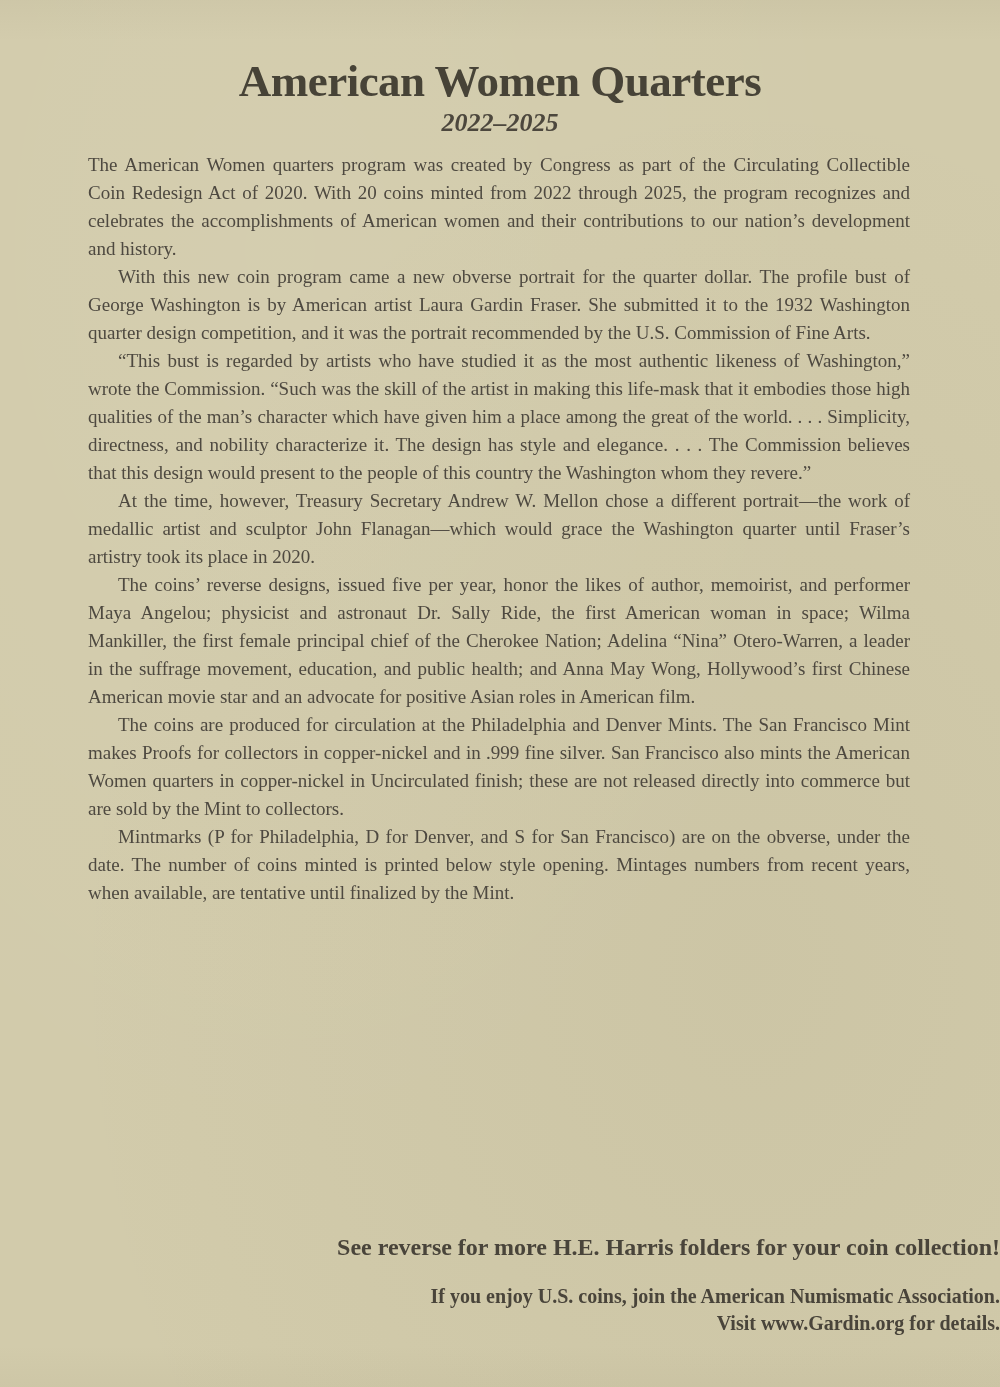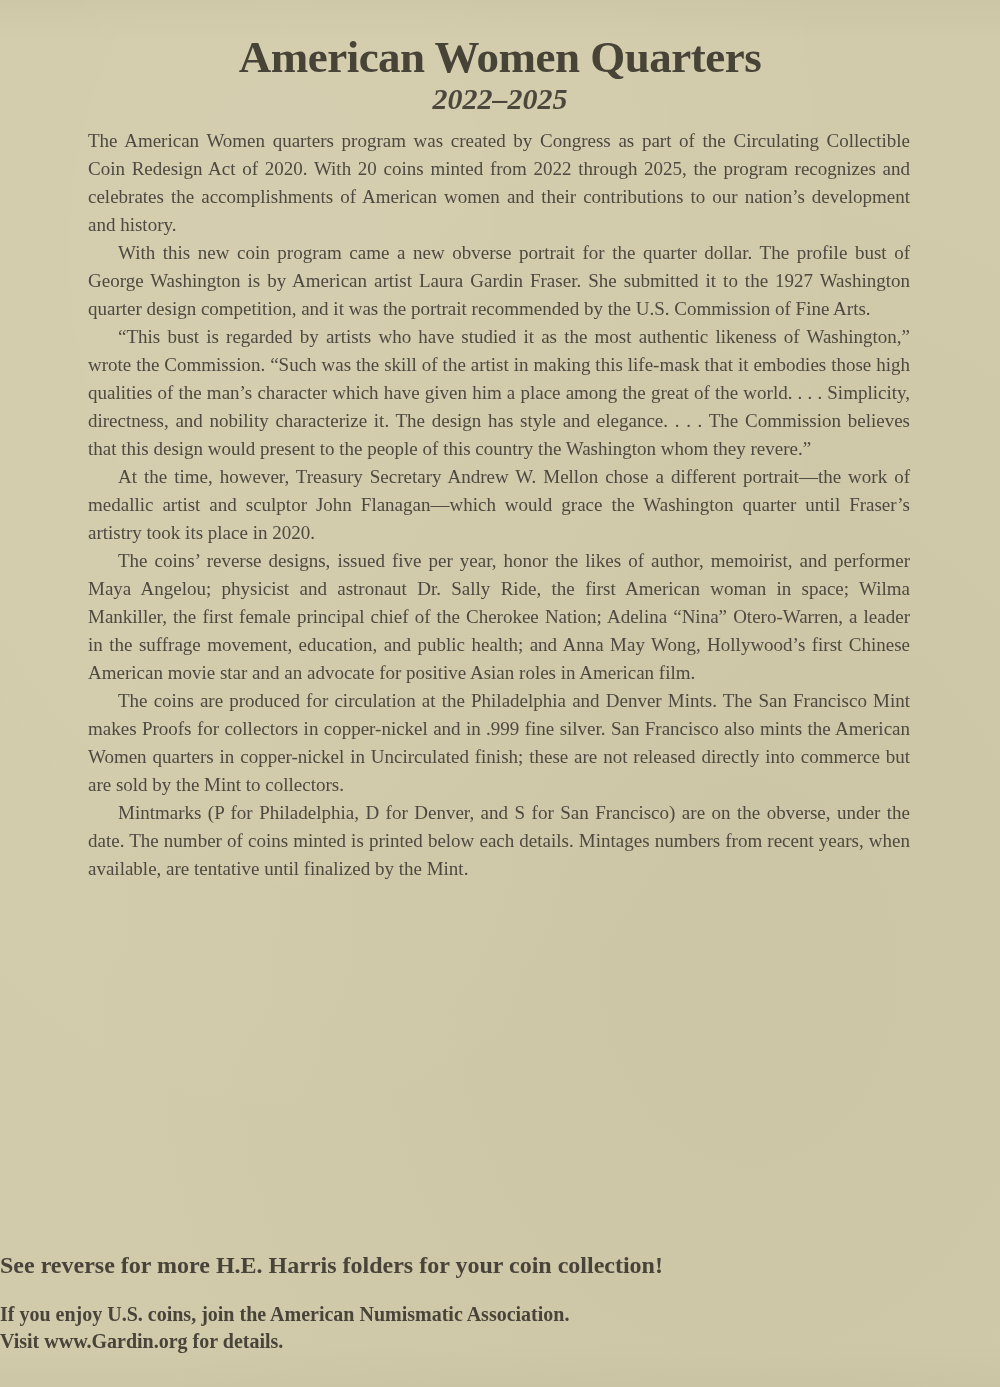--- a/index.html
+++ b/index.html
@@ -15,34 +15,34 @@
     background:
       radial-gradient(ellipse at 28% 18%, rgba(255,255,255,0.05), transparent 60%),
       radial-gradient(ellipse at 75% 70%, rgba(96,86,56,0.05), transparent 65%),
       linear-gradient(180deg, rgba(120,110,80,0.06) 0%, rgba(120,110,80,0) 3%, rgba(120,110,80,0) 97%, rgba(120,110,80,0.05) 100%),
       #d2cbab;
     font-family: "Liberation Serif", "DejaVu Serif", serif;
     color: #4c473d;
     overflow: hidden;
   }
   .heading-block {
-    padding-top: 34px;
+    padding-top: 58px;
     text-align: center;
   }
   .title {
     margin: 0;
     font-size: 45px;
     line-height: 46px;
     font-weight: bold;
     color: #474337;
     letter-spacing: -0.5px;
   }
   .subtitle {
     margin: 2px 0 7px 0;
-    font-size: 30px;
+    font-size: 26px;
     line-height: 34px;
     font-weight: bold;
     font-style: italic;
     color: #4c473d;
   }
   .body-text {
     margin: 11px 90px 0 88px;
     font-size: 19px;
     line-height: 28px;
     text-align: justify;
@@ -52,22 +52,22 @@
     margin: 0;
     text-indent: 30px;
   }
   .body-text p.first {
     text-indent: 0;
   }
   .footer {
     position: absolute;
     left: 0;
     right: 0;
-    bottom: 32px;
-    text-align: left;
+    bottom: 50px;
+    text-align: right;
   }
   .promo {
     margin: 0 0 23px 0;
     font-size: 24px;
     line-height: 26px;
     font-weight: bold;
     color: #49443a;
   }
   .ana-line {
     margin: 0;
@@ -82,26 +82,26 @@
 
 <div class="page">
 
   <div class="heading-block">
     <h1 class="title">American Women Quarters</h1>
     <p class="subtitle">2022–2025</p>
   </div>
 
   <div class="body-text">
     <p class="first">The American Women quarters program was created by Congress as part of the Circulating Collectible Coin Redesign Act of 2020. With 20 coins minted from 2022 through 2025, the program recognizes and celebrates the accomplishments of American women and their contributions to our nation’s development and history.</p>
-    <p>With this new coin program came a new obverse portrait for the quarter dollar. The profile bust of George Washington is by American artist Laura Gardin Fraser. She submitted it to the 1927 Washington quarter design competition, and it was the portrait recommended by the U.S. Commission of Fine Arts.</p>
+    <p>With this new coin program came a new obverse portrait for the quarter dollar. The profile bust of George Washington is by American artist Laura Gardin Fraser. She submitted it to the 1932 Washington quarter design competition, and it was the portrait recommended by the U.S. Commission of Fine Arts.</p>
     <p>“This bust is regarded by artists who have studied it as the most authentic likeness of Washington,” wrote the Commission. “Such was the skill of the artist in making this life-mask that it embodies those high qualities of the man’s character which have given him a place among the great of the world. . . . Simplicity, directness, and nobility characterize it. The design has style and elegance. . . . The Commission believes that this design would present to the people of this country the Washington whom they revere.”</p>
     <p>At the time, however, Treasury Secretary Andrew W. Mellon chose a different portrait—the work of medallic artist and sculptor John Flanagan—which would grace the Washington quarter until Fraser’s artistry took its place in 2020.</p>
     <p>The coins’ reverse designs, issued five per year, honor the likes of author, memoirist, and performer Maya Angelou; physicist and astronaut Dr. Sally Ride, the first American woman in space; Wilma Mankiller, the first female principal chief of the Cherokee Nation; Adelina “Nina” Otero-Warren, a leader in the suffrage movement, education, and public health; and Anna May Wong, Hollywood’s first Chinese American movie star and an advocate for positive Asian roles in American film.</p>
     <p>The coins are produced for circulation at the Philadelphia and Denver Mints. The San Francisco Mint makes Proofs for collectors in copper-nickel and in .999 fine silver. San Francisco also mints the American Women quarters in copper-nickel in Uncirculated finish; these are not released directly into commerce but are sold by the Mint to collectors.</p>
-    <p>Mintmarks (P for Philadelphia, D for Denver, and S for San Francisco) are on the obverse, under the date. The number of coins minted is printed below each details. Mintages numbers from recent years, when available, are tentative until finalized by the Mint.</p>
+    <p>Mintmarks (P for Philadelphia, D for Denver, and S for San Francisco) are on the obverse, under the date. The number of coins minted is printed below style opening. Mintages numbers from recent years, when available, are tentative until finalized by the Mint.</p>
   </div>
 
   <div class="footer">
     <p class="promo">See reverse for more H.E. Harris folders for your coin collection!</p>
     <p class="ana-line">If you enjoy U.S. coins, join the American Numismatic Association.</p>
     <p class="ana-line">Visit www.Gardin.org for details.</p>
   </div>
 
 </div>
 

